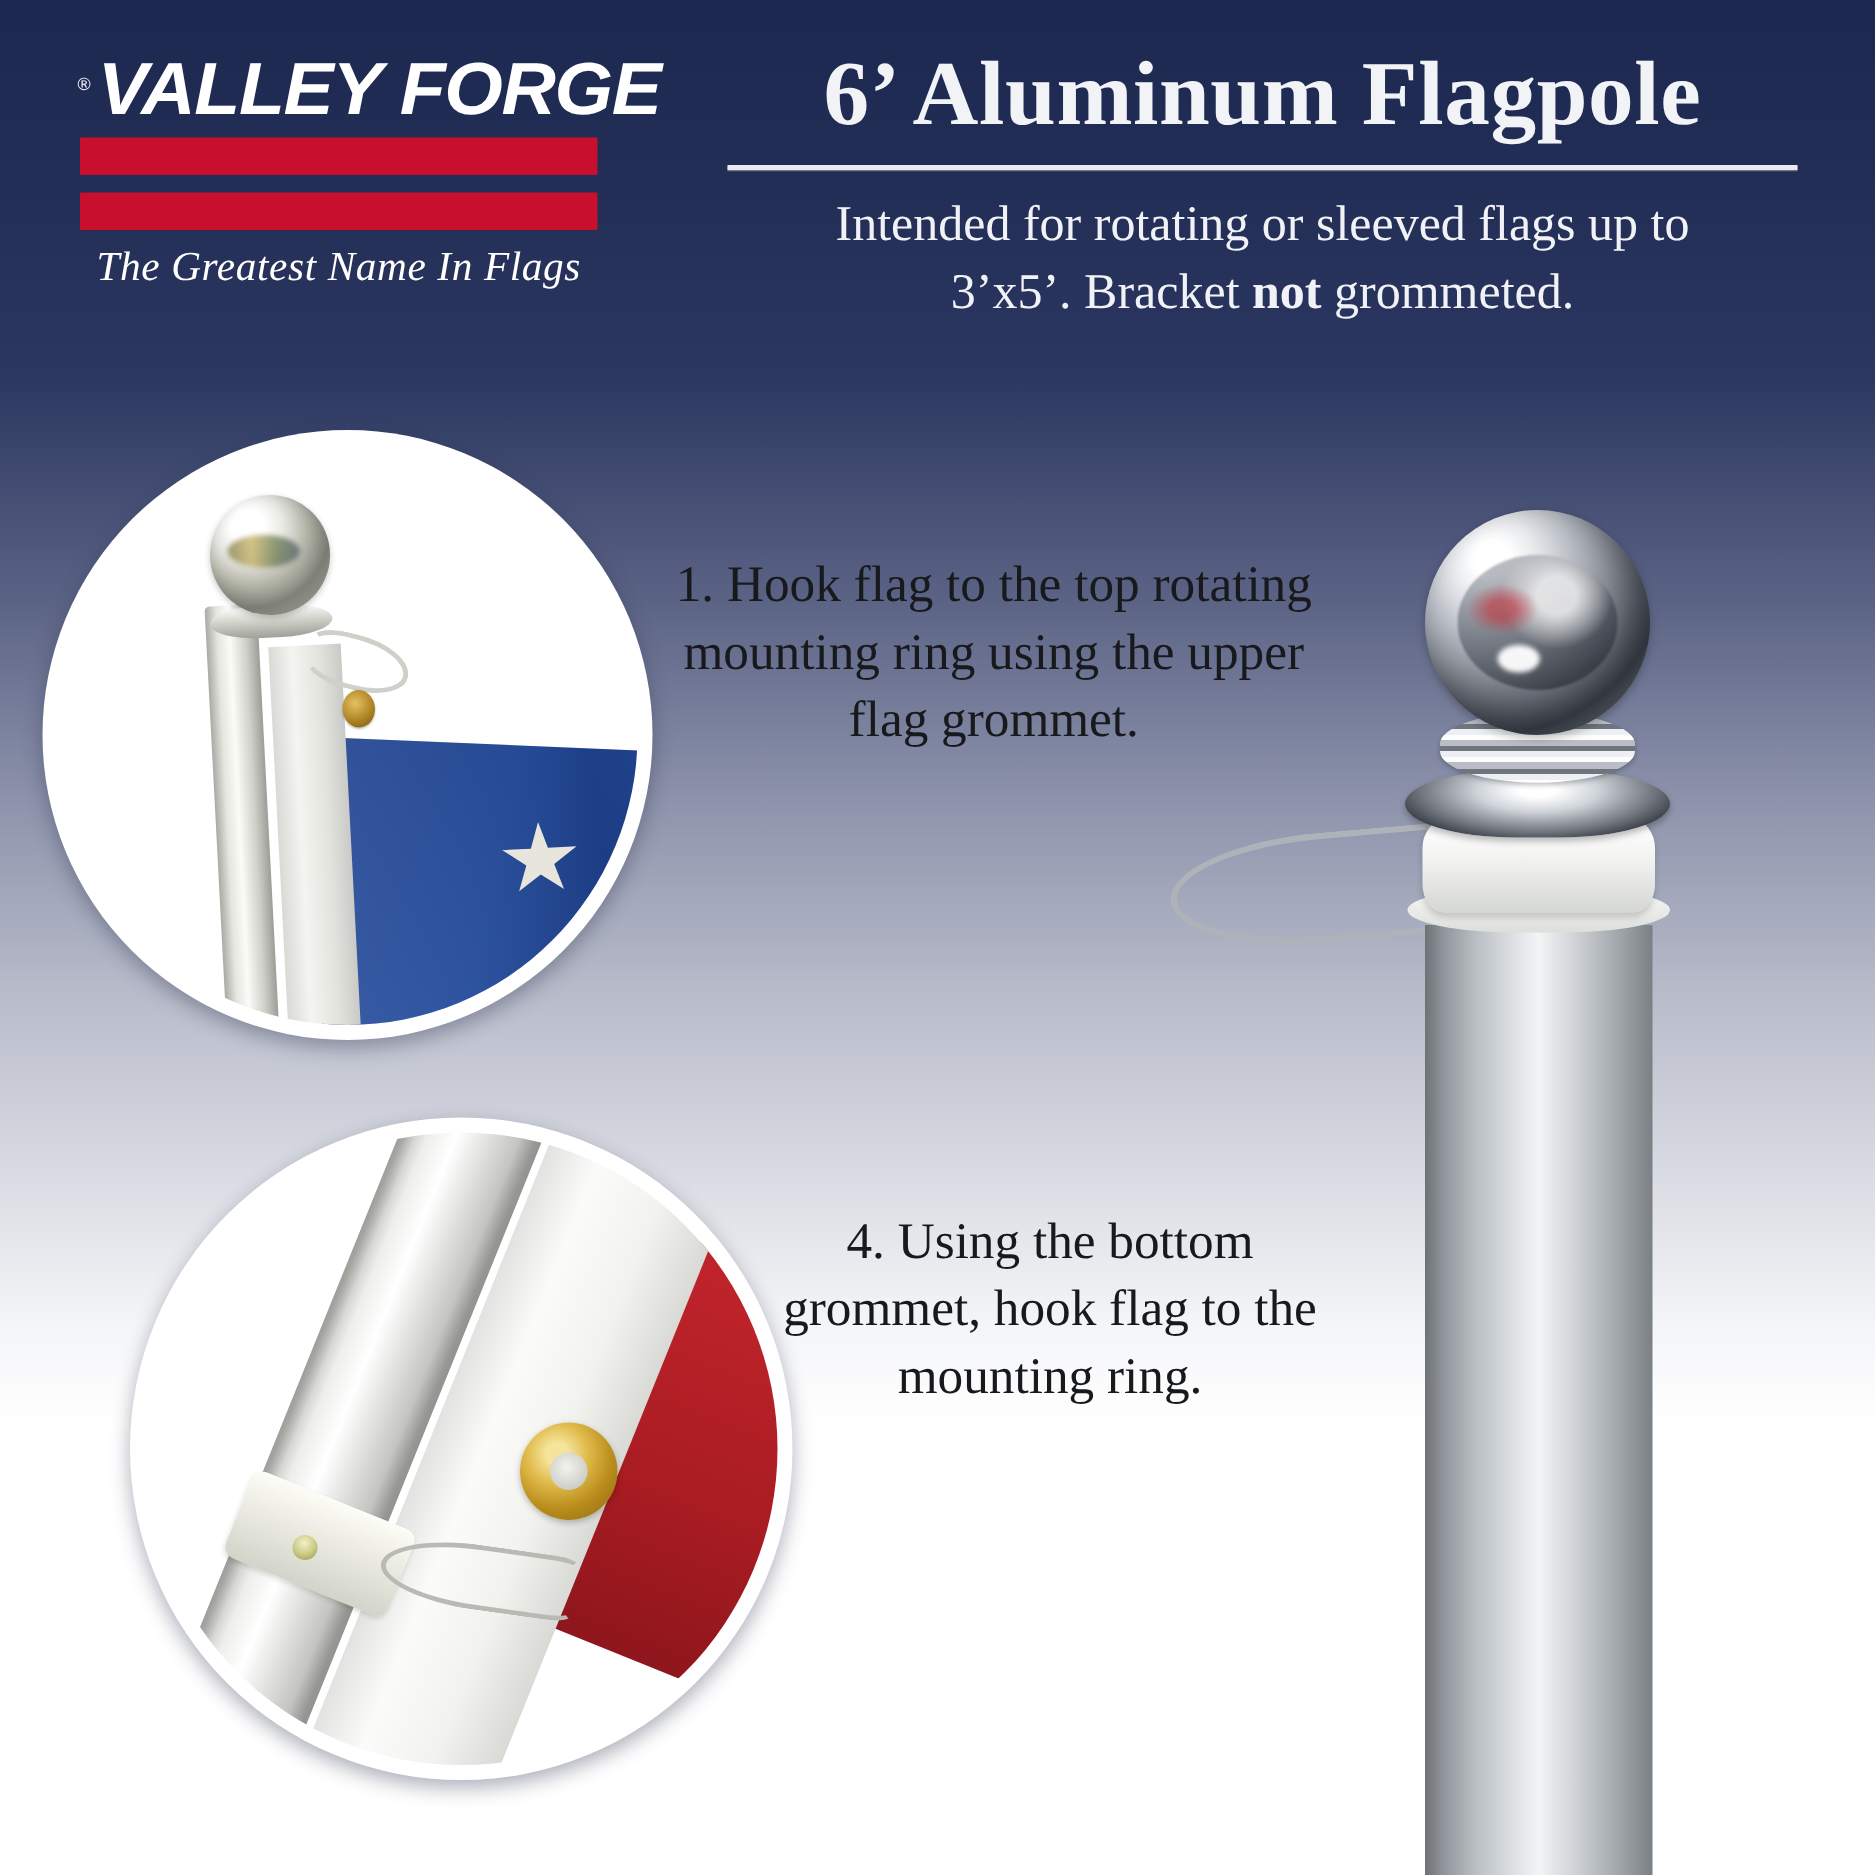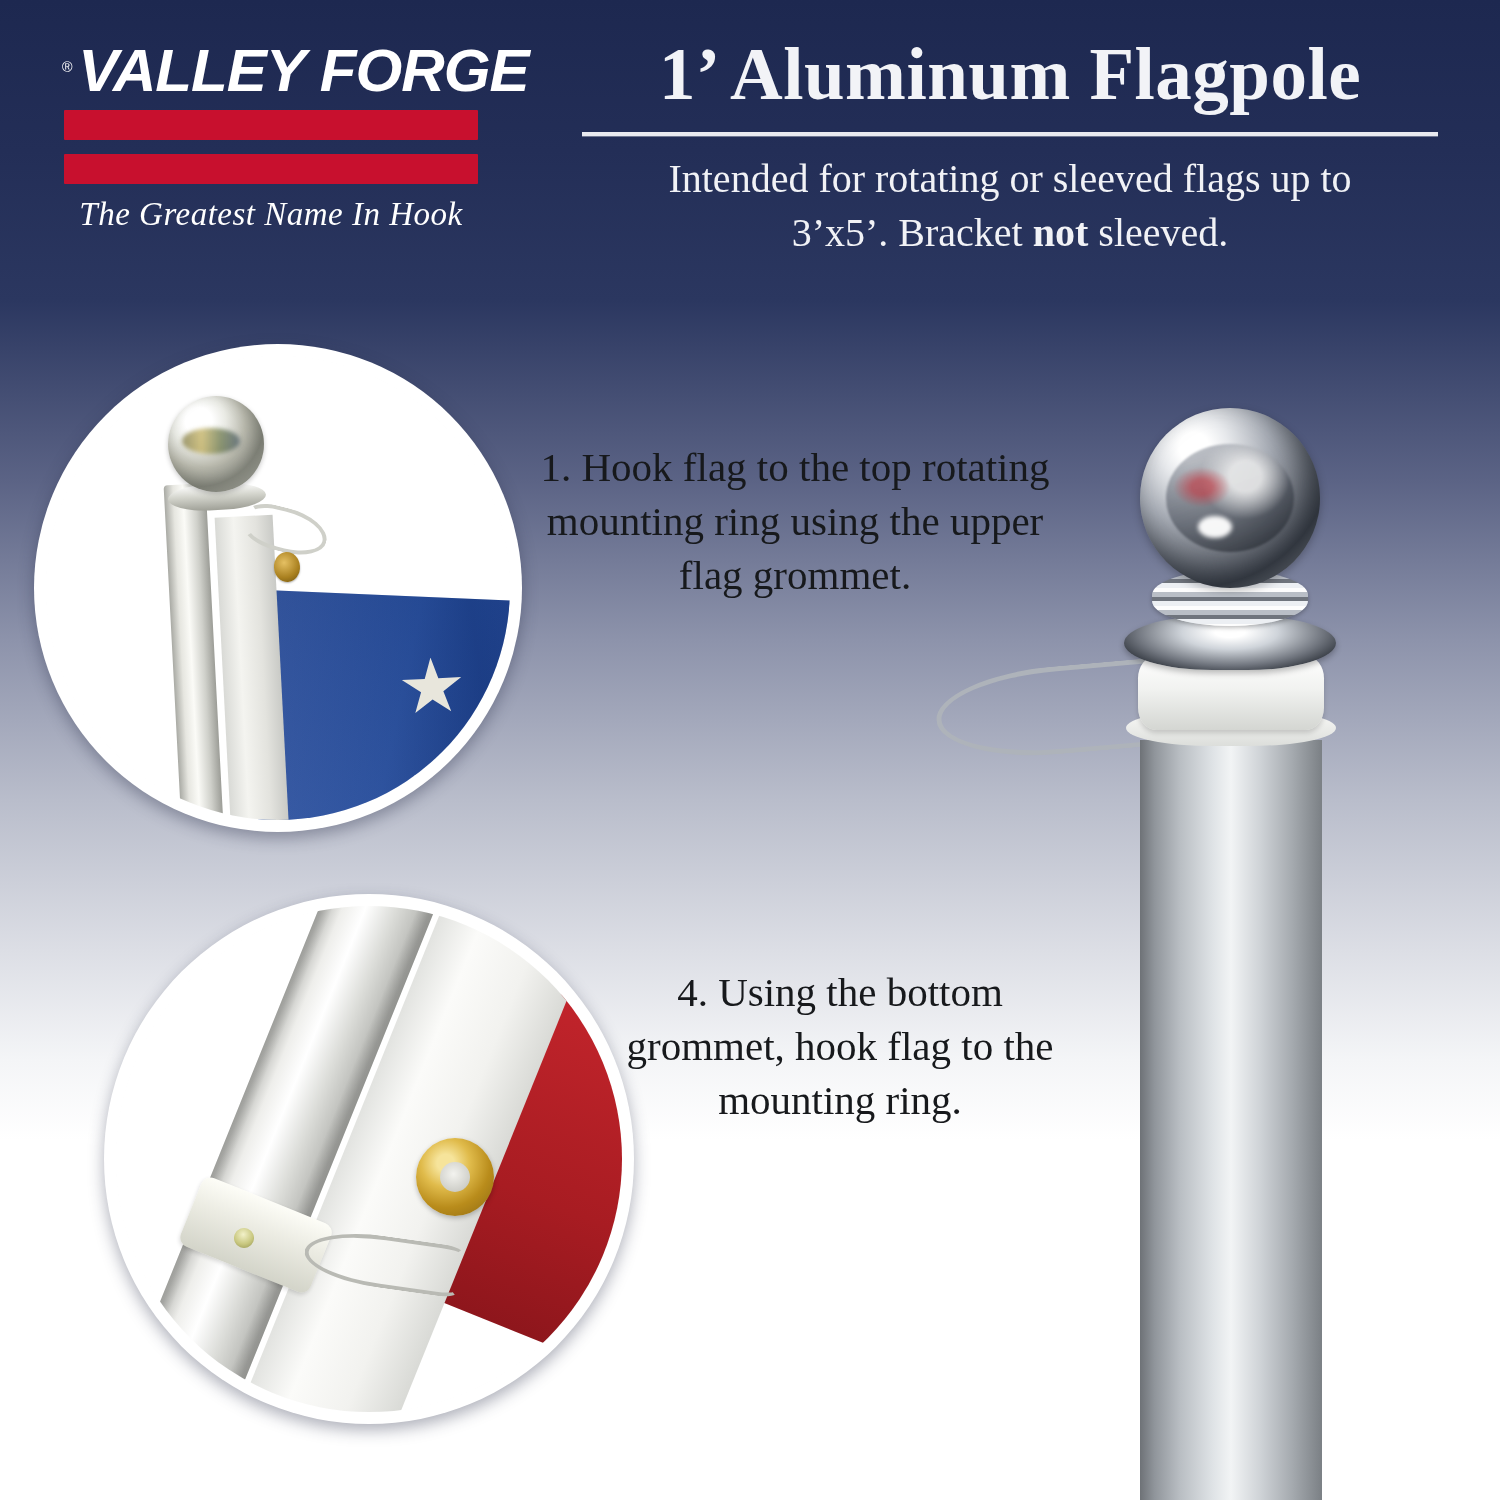--- a/index.html
+++ b/index.html
@@ -272,29 +272,29 @@
 
   <div class="header">
 
     <div class="logo">
       <div class="logo-word">
         <span class="logo-reg">®</span>
         <span class="logo-word-text">VALLEY FORGE</span>
       </div>
       <div class="logo-bar"></div>
       <div class="logo-bar second"></div>
-      <div class="logo-tag">The Greatest Name In Hook</div>
+      <div class="logo-tag">The Greatest Name In Flags</div>
     </div>
 
     <div class="head-right">
-      <div class="product-title">1’ Aluminum Flagpole</div>
+      <div class="product-title">6’ Aluminum Flagpole</div>
       <div class="title-rule"></div>
       <div class="subtitle">
         <div>Intended for rotating or sleeved flags up to</div>
-        <div><span>3’x5’.  Bracket </span><b>not</b><span> sleeved.</span></div>
+        <div><span>3’x5’.  Bracket </span><b>not</b><span> grommeted.</span></div>
       </div>
     </div>
 
   </div>
 
   <div class="circle circle-1">
     <div class="circle-inner">
       <div class="c1-sky"></div>
 
       <div class="c1-flag">

